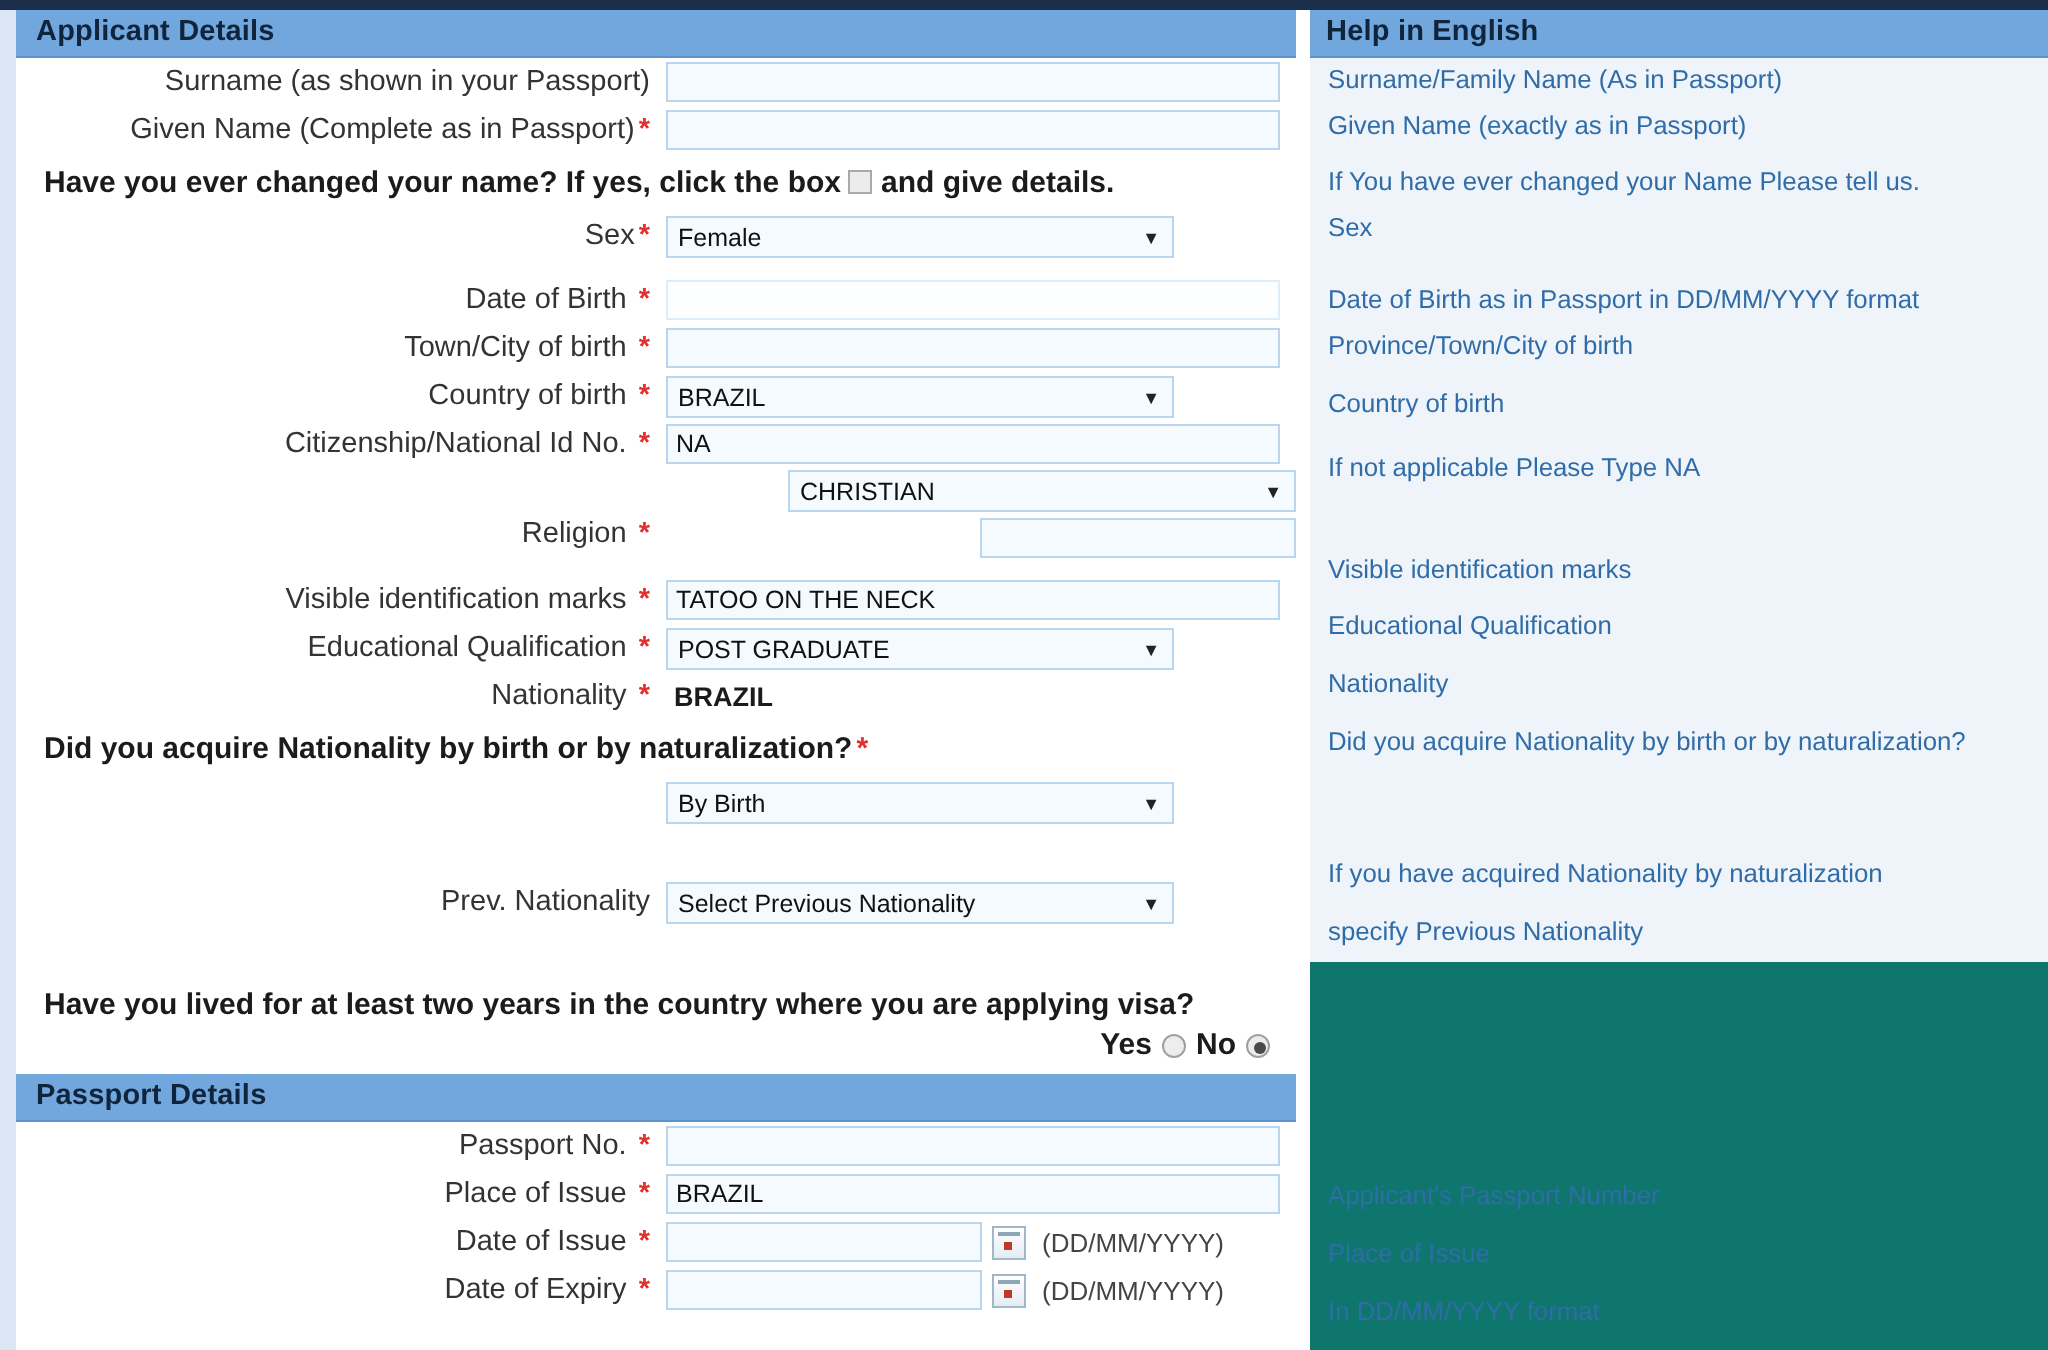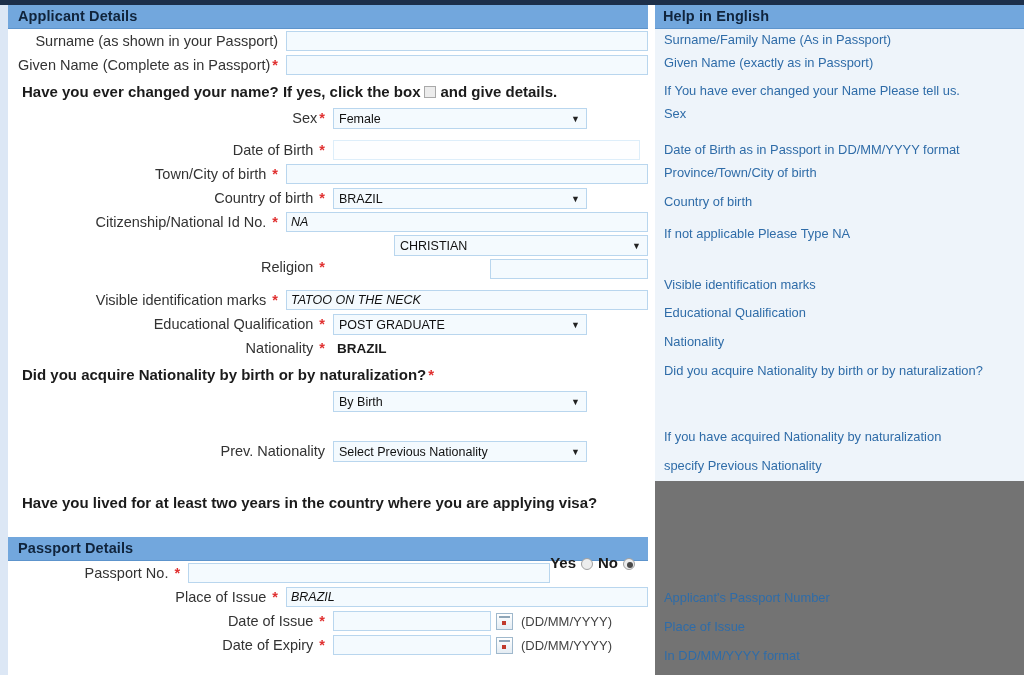--- a/index.html
+++ b/index.html
@@ -6,21 +6,21 @@
   html, body {
     margin: 0; padding: 0;
     width: 1024px; height: 675px;
     background: #ffffff;
     font-family: "Liberation Sans", sans-serif;
     overflow: hidden;
   }
   #page {
     position: relative;
     width: 1024px; height: 675px;
-    background: #737373;
+    background: #0f766e;
     padding-left: 40px;
   }
   
   .top-strip {
     position: absolute; top: 0; left: 0;
     width: 1024px; height: 5px;
     background: #1c2f4a;
   }
   .left-rail {
     position: absolute; top: 5px; left: 0;
@@ -80,21 +80,21 @@
   input.tf {
     height: 20px;
     border: 1px solid #b9d6ee;
     background: #f4fafe;
     font-family: "Liberation Sans", sans-serif;
     font-size: 12.5px;
     color: #111;
     padding: 0 4px;
     outline: none;
   }
-  input.tf.wide { width: 362px; font-style: italic; }
+  input.tf.wide { width: 307px; }
   input.tf.med  { width: 158px; }
   input.tf.blank-dob { width: 307px; border-color: #ddeefa; background: #fdfeff; }
 
   .sel {
     position: relative;
     width: 254px; height: 21px;
     border: 1px solid #b9d6ee;
     background: #f4fafe;
     font-size: 12.5px;
     color: #111;
@@ -356,21 +356,21 @@
           <span>Select Previous Nationality</span>
           <span class="caret">▼</span>
         </div>
       </div>
     </div>
 
     <div class="spacer-26"></div>
 
     <div class="wide-q" style="padding-right:8px;line-height:20px;">
       <span>Have you lived for at least two years in the country where you are applying visa?</span>
-      <span style="float:right;white-space:nowrap;margin-top:40px;">
+      <span style="float:right;white-space:nowrap;">
         <span>Yes</span><span class="radio"></span><span>No</span><span class="radio on"></span>
       </span>
     </div>
 
     <div class="spacer-20"></div>
 
     <div class="section-head">Passport Details</div>
 
     <div class="row">
       <div class="lbl">

